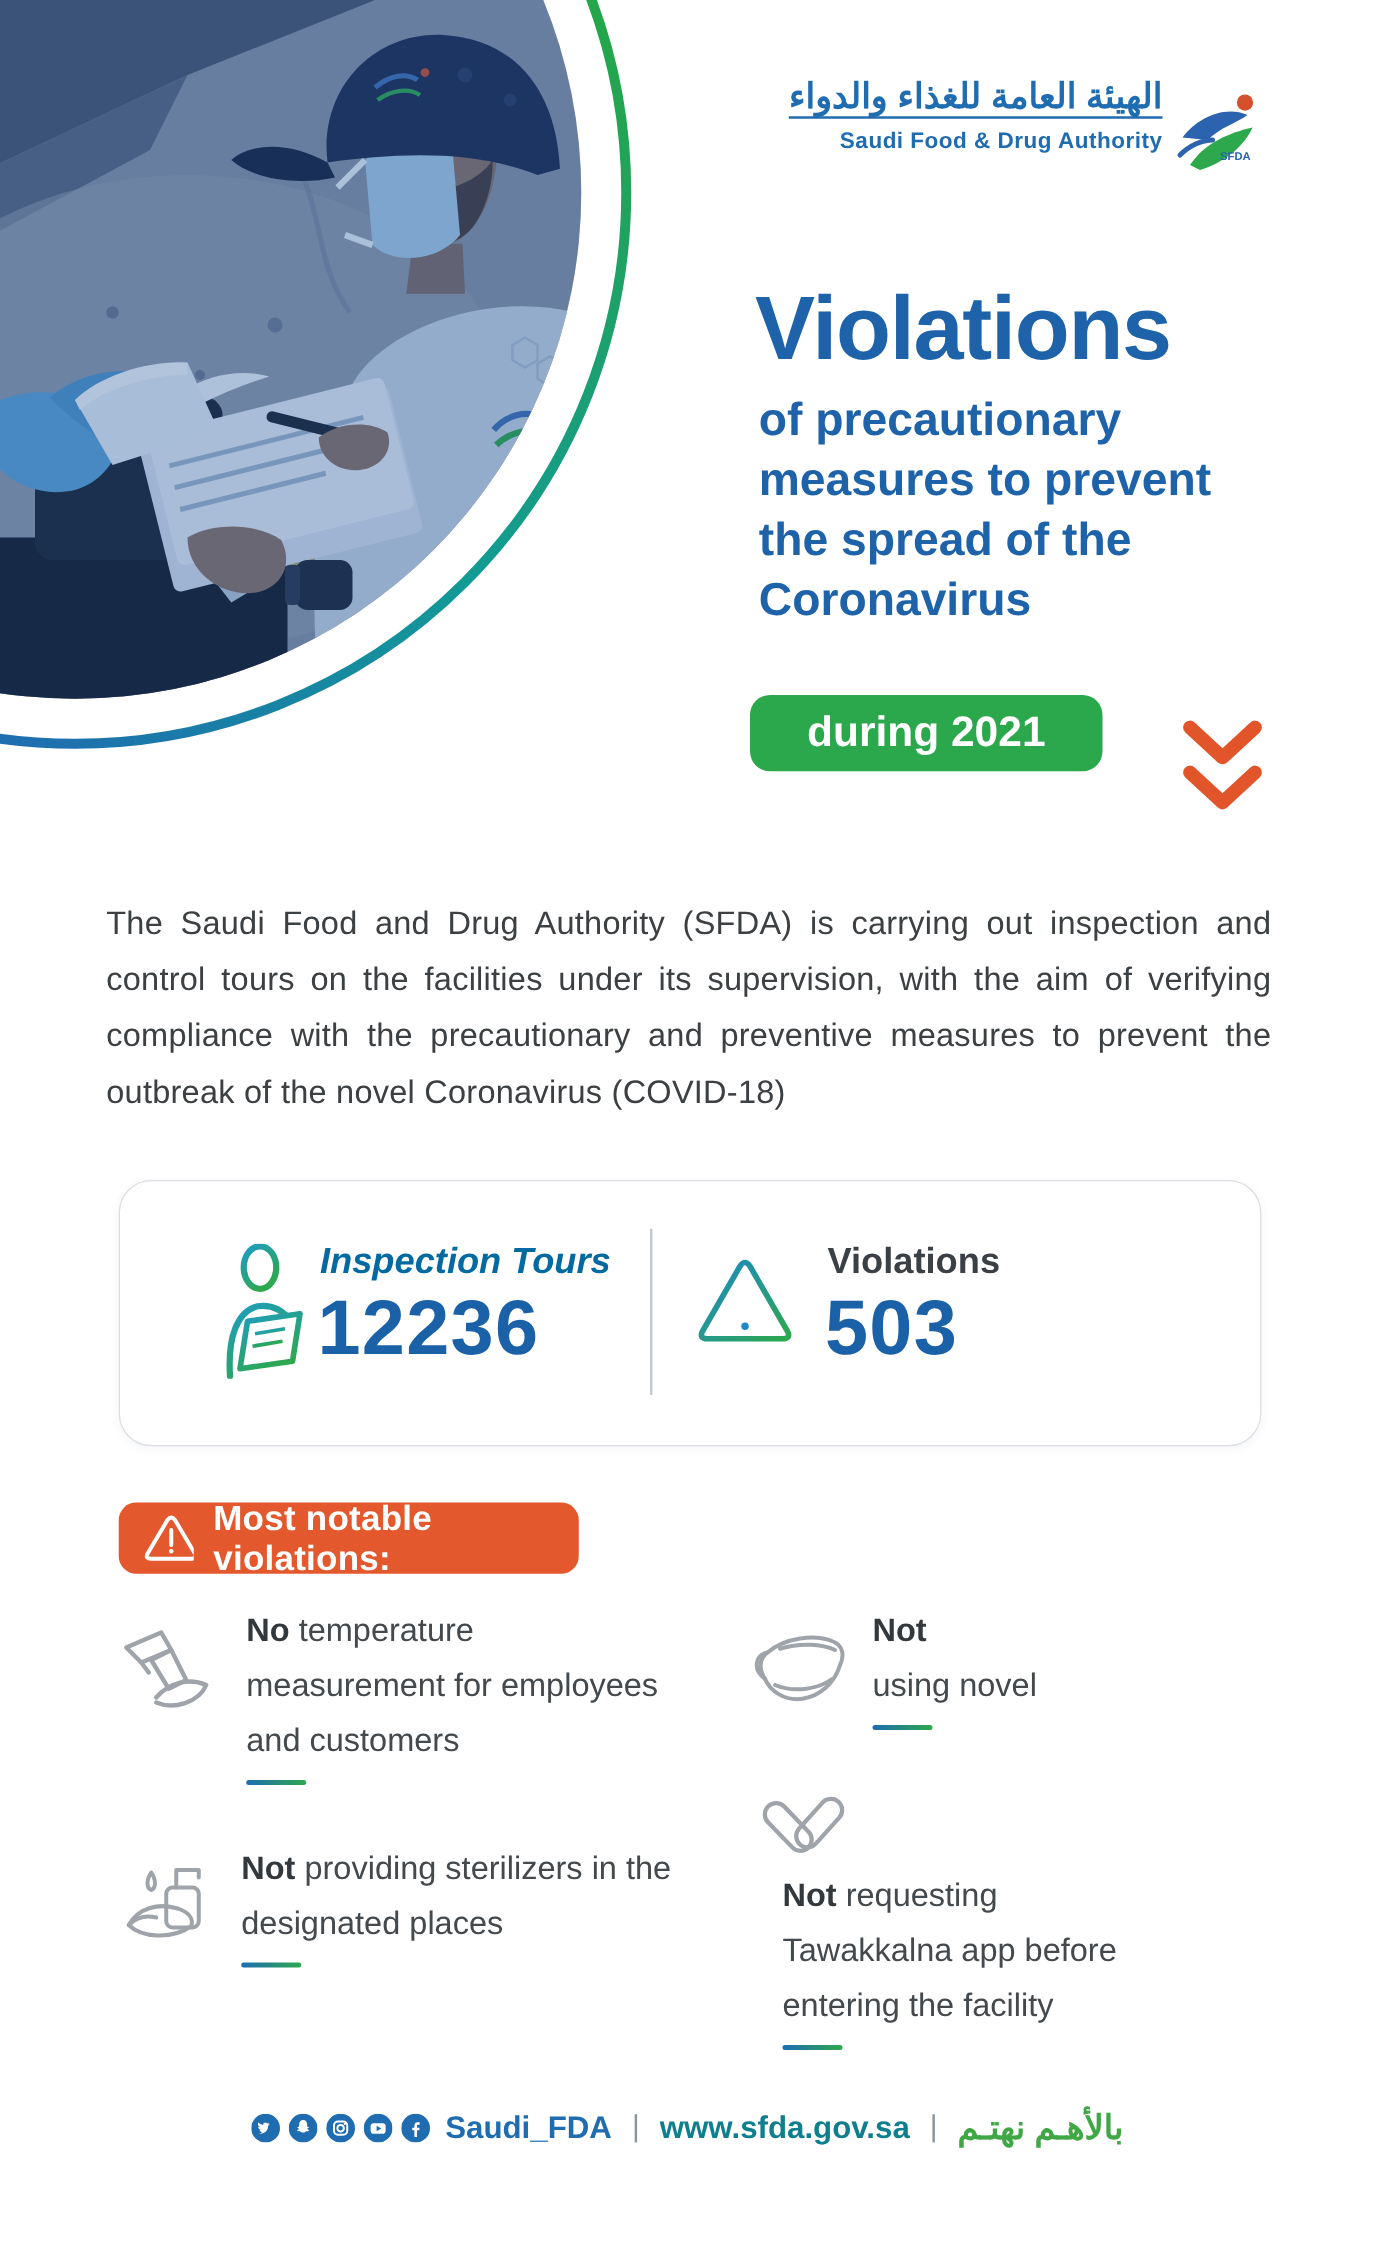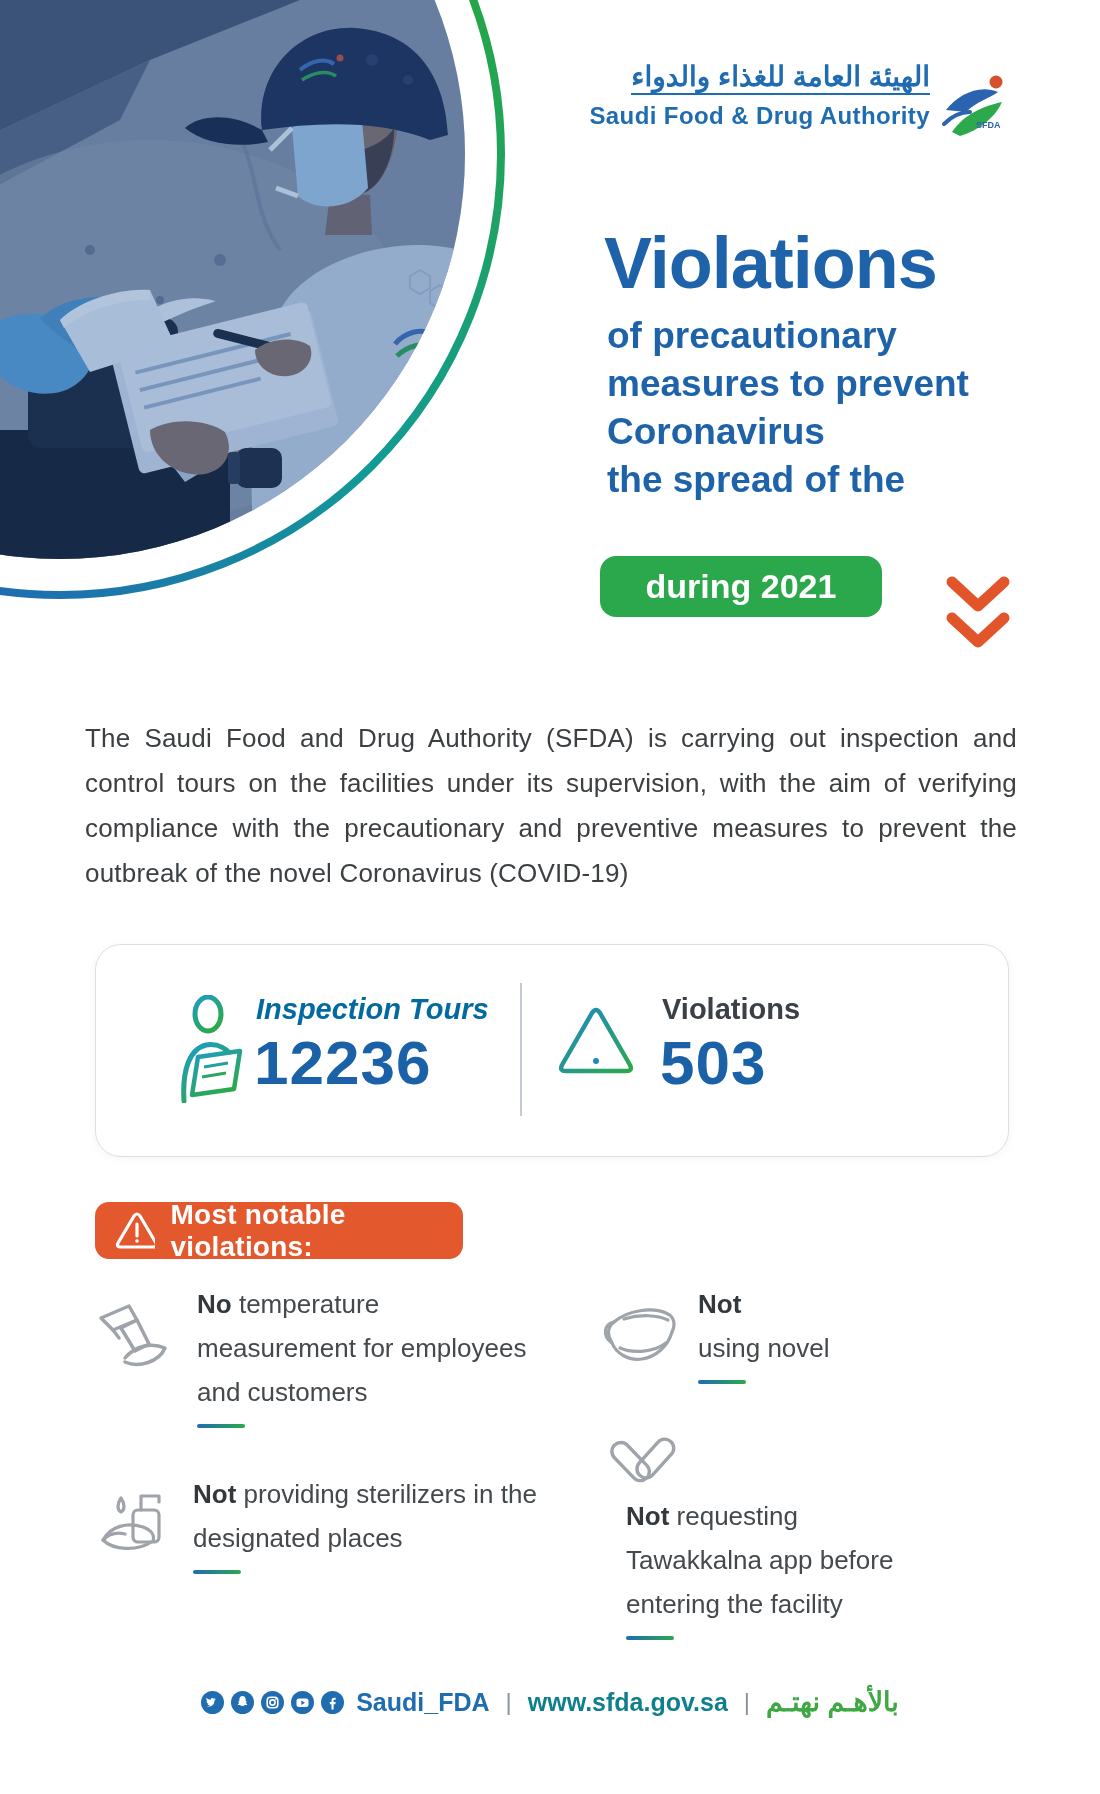--- a/index.html
+++ b/index.html
@@ -3,21 +3,21 @@
 <meta charset="utf-8">
 <style>
   html,body{margin:0;padding:0;background:#ffffff;}
   .page{position:relative;width:1100px;height:1794px;background:#ffffff;overflow:hidden;
         font-family:"Liberation Sans", sans-serif;}
 
   
   .hero-photo{position:absolute;left:0;top:0;}
   .logo-arabic{position:absolute;right:170px;top:60px;font-size:28px;font-weight:700;color:#1F6CB1;
                border-bottom:2px solid #1F6CB1;padding-bottom:0;direction:rtl;margin-left:28px;}
-  .logo-english{position:absolute;right:170px;top:102px;font-size:24px;font-weight:700;color:#1F6CB1;letter-spacing:.4px;}
+  .logo-english{position:absolute;right:170px;top:102px;font-size:18px;font-weight:700;color:#1F6CB1;letter-spacing:.4px;}
   .logo-mark{position:absolute;left:936px;top:68px;}
 
   .hero-title{position:absolute;left:604px;top:222px;font-size:72px;font-weight:700;color:#1E63A9;letter-spacing:-1px;}
   .hero-sub{position:absolute;left:607px;top:312px;font-size:37px;font-weight:700;color:#1E63A9;line-height:48px;}
   .period-badge{position:absolute;left:600px;top:556px;width:282px;height:61px;background:#2BA84C;border-radius:16px;
                 display:flex;align-items:center;justify-content:center;color:#fff;font-size:34px;font-weight:700;}
   .chevron{position:absolute;left:942px;top:574px;}
 
   
   .intro{position:absolute;left:85px;top:690px;width:932px;font-size:26px;line-height:45px;color:#3C4043;
@@ -141,30 +141,30 @@
     <path d="M10,42 C22,26 44,16 62,24 C54,30 40,34 30,44 Z" fill="#2B63AE"></path>
     <path d="M16,64 C28,46 48,38 66,34 C60,48 44,62 24,68 Z" fill="#2DA84D"></path>
     <path d="M8,56 C16,48 26,44 34,44" stroke="#2B63AE" stroke-width="4" fill="none" stroke-linecap="round"></path>
     <text x="40" y="60" font-size="9" font-weight="bold" fill="#2B63AE">SFDA</text>
   </svg>
 
   <div class="hero-title">Violations</div>
   <div class="hero-sub">
     <div>of precautionary</div>
     <div>measures to prevent</div>
+    <div>the spread of the</div>
     <div>Coronavirus</div>
-    <div>the spread of the</div>
   </div>
   <div class="period-badge">during 2021</div>
   <svg class="chevron" width="72" height="76">
     <path d="M10,8 L36,32 L62,8" stroke="#E2552B" stroke-width="11" fill="none" stroke-linecap="round" stroke-linejoin="round"></path>
     <path d="M10,44 L36,68 L62,44" stroke="#E2552B" stroke-width="11" fill="none" stroke-linecap="round" stroke-linejoin="round"></path>
   </svg>
 
-  <p class="intro">The Saudi Food and Drug Authority (SFDA) is carrying out inspection and control tours on the facilities under its supervision, with the aim of verifying compliance with the precautionary and preventive measures to prevent the outbreak of the novel Coronavirus (COVID-19)</p>
+  <p class="intro">The Saudi Food and Drug Authority (SFDA) is carrying out inspection and control tours on the facilities under its supervision, with the aim of verifying compliance with the precautionary and preventive measures to prevent the outbreak of the novel Coronavirus (COVID-18)</p>
 
   <div class="stats-card">
     <svg class="stat-icon-1" width="66" height="108">
       <defs>
         <linearGradient id="ig" x1="0" y1="0" x2="0.6" y2="1">
           <stop offset="0" stop-color="#1E9CC6"></stop>
             <stop offset="1" stop-color="#2DA84D"></stop>
         </linearGradient>
       </defs>
       <ellipse cx="30" cy="19" rx="13" ry="17" stroke="url(#ig)" stroke-width="5" fill="none"></ellipse>

